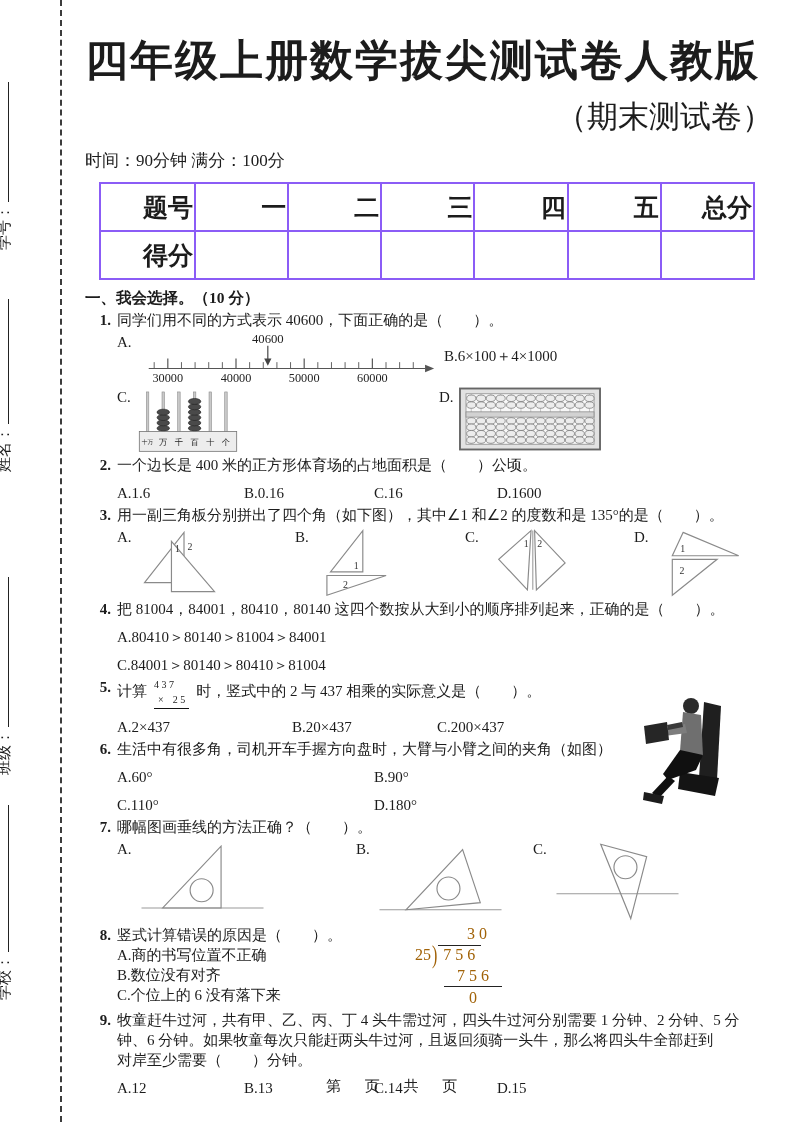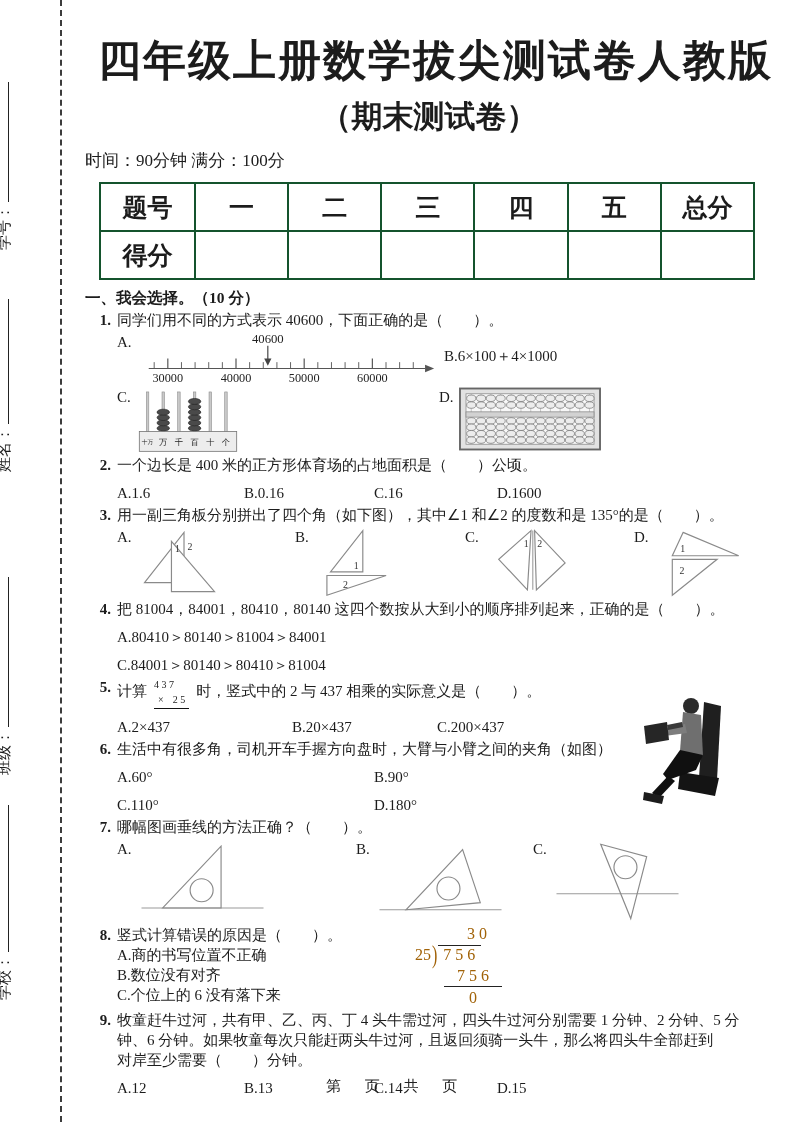--- a/index.html
+++ b/index.html
@@ -5,25 +5,25 @@
   html,body{margin:0;padding:0;background:#ffffff;}
   .page{position:relative;width:793px;height:1122px;background:#fff;overflow:hidden;
         font-family:"Liberation Serif","DejaVu Sans",serif;color:#1c1c1c;}
   .cut-line{position:absolute;left:60px;top:0;bottom:0;border-left:2px dashed #3c3c3c;}
   
   .side-field{position:absolute;left:14px;transform:rotate(-90deg);transform-origin:0 100%;
               white-space:nowrap;font-size:15px;line-height:20px;}
   .side-field .fill{display:inline-block;border-bottom:1.6px solid #222;height:13px;margin-left:3px;}
   
   .main{position:absolute;left:85px;top:0;width:688px;}
-  .title{margin-top:36px;text-align:right;font-size:43px;line-height:50px;font-weight:bold;letter-spacing:2px;}
-  .subtitle{margin-top:12px;text-align:center;font-size:31px;line-height:38px;font-weight:bold;}
+  .title{margin-top:36px;text-align:left;font-size:43px;line-height:50px;font-weight:bold;letter-spacing:2px;}
+  .subtitle{margin-top:12px;text-align:right;font-size:31px;line-height:38px;font-weight:normal;}
   .meta{margin-top:14px;text-align:left;font-size:17px;line-height:22px;padding-right:10px;}
   table.score{border-collapse:collapse;table-layout:fixed;width:656px;margin:10px 0 0 14px;}
-  table.score td{border:2px solid #14532d;height:44px;text-align:center;font-size:25px;font-weight:bold;}
+  table.score td{border:2px solid #8b5cf6;height:44px;text-align:right;font-size:25px;font-weight:bold;}
   .sec-head{margin-top:8px;font-size:15.5px;font-weight:bold;line-height:20px;}
   .q-line{display:flex;margin-top:2px;font-size:15px;line-height:20px;}
   .q-num{font-weight:bold;width:26px;text-align:right;margin-right:6px;flex:none;}
   .q-text{flex:1;}
   .cont{padding-left:32px;font-size:15px;line-height:20px;}
   .orow{display:flex;padding-left:32px;margin-top:8px;font-size:15px;line-height:20px;}
   .w123{width:123px;flex:none}.w127{width:127px;flex:none}.w130{width:130px;flex:none}
   .w145{width:145px;flex:none}.w169{width:169px;flex:none}.w170{width:170px;flex:none}
   .w175{width:175px;flex:none}.w177{width:177px;flex:none}.w178{width:178px;flex:none}
   .w239{width:239px;flex:none}.w255{width:255px;flex:none}.w257{width:257px;flex:none}

